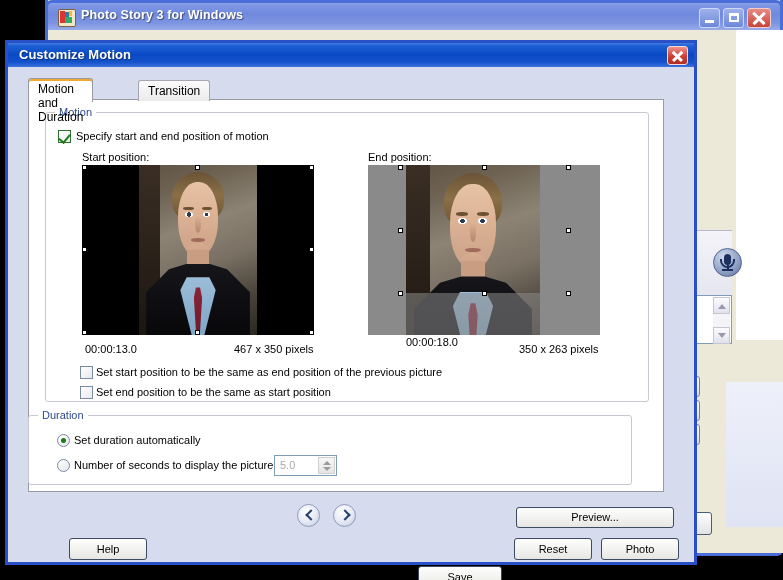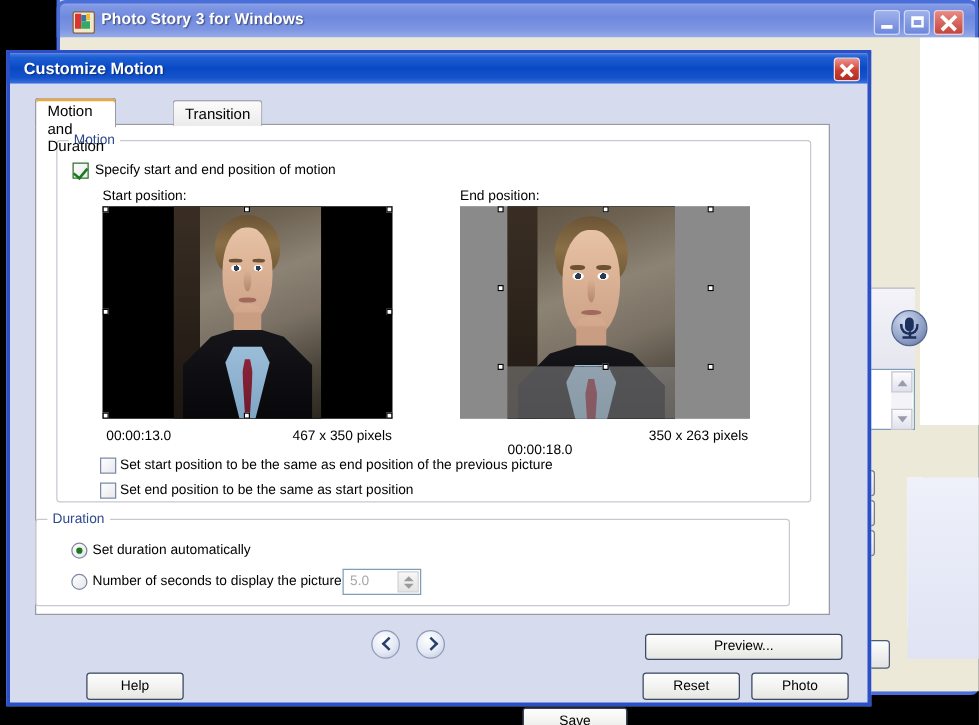--- a/index.html
+++ b/index.html
@@ -165,21 +165,21 @@
   .pt-collar-l{position:absolute;left:33%;bottom:16%;width:13%;height:18%;background:#15151a;
         clip-path:polygon(100% 0,100% 100%,0 20%);}
   .pt-collar-r{position:absolute;left:54%;bottom:16%;width:13%;height:18%;background:#15151a;
         clip-path:polygon(0 0,0 100%,100% 20%);}
 
   
   .handle{position:absolute;width:5px;height:5px;background:#fff;border:1px solid #000;box-sizing:border-box;}
 
   .meta{position:absolute;font-size:11px;color:#000;white-space:nowrap;}
   #meta-start-time{left:85px;top:343px;} #meta-start-size{left:234px;top:343px;}
-  #meta-end-time{left:371px;top:354px;padding-left:35px;} #meta-end-size{left:519px;top:343px;}
+  #meta-end-time{left:371px;top:336px;padding-left:35px;} #meta-end-size{left:519px;top:343px;}
 
   #chk-samestart{left:80px;top:366px;} #lbl-samestart{left:96px;top:366px;}
   #chk-sameend{left:80px;top:386px;} #lbl-sameend{left:96px;top:386px;}
 
   
   .radio{position:absolute;width:13px;height:13px;border-radius:50%;box-sizing:border-box;
         background:linear-gradient(135deg,#fff,#e6e6ec);border:1px solid #7b8aa5;}
   .radio.on::after{content:"";position:absolute;left:3px;top:3px;width:5px;height:5px;border-radius:50%;
         background:#1a7a1a;}
   #rad-auto{left:57px;top:434px;} #lbl-auto{left:74px;top:434px;}

